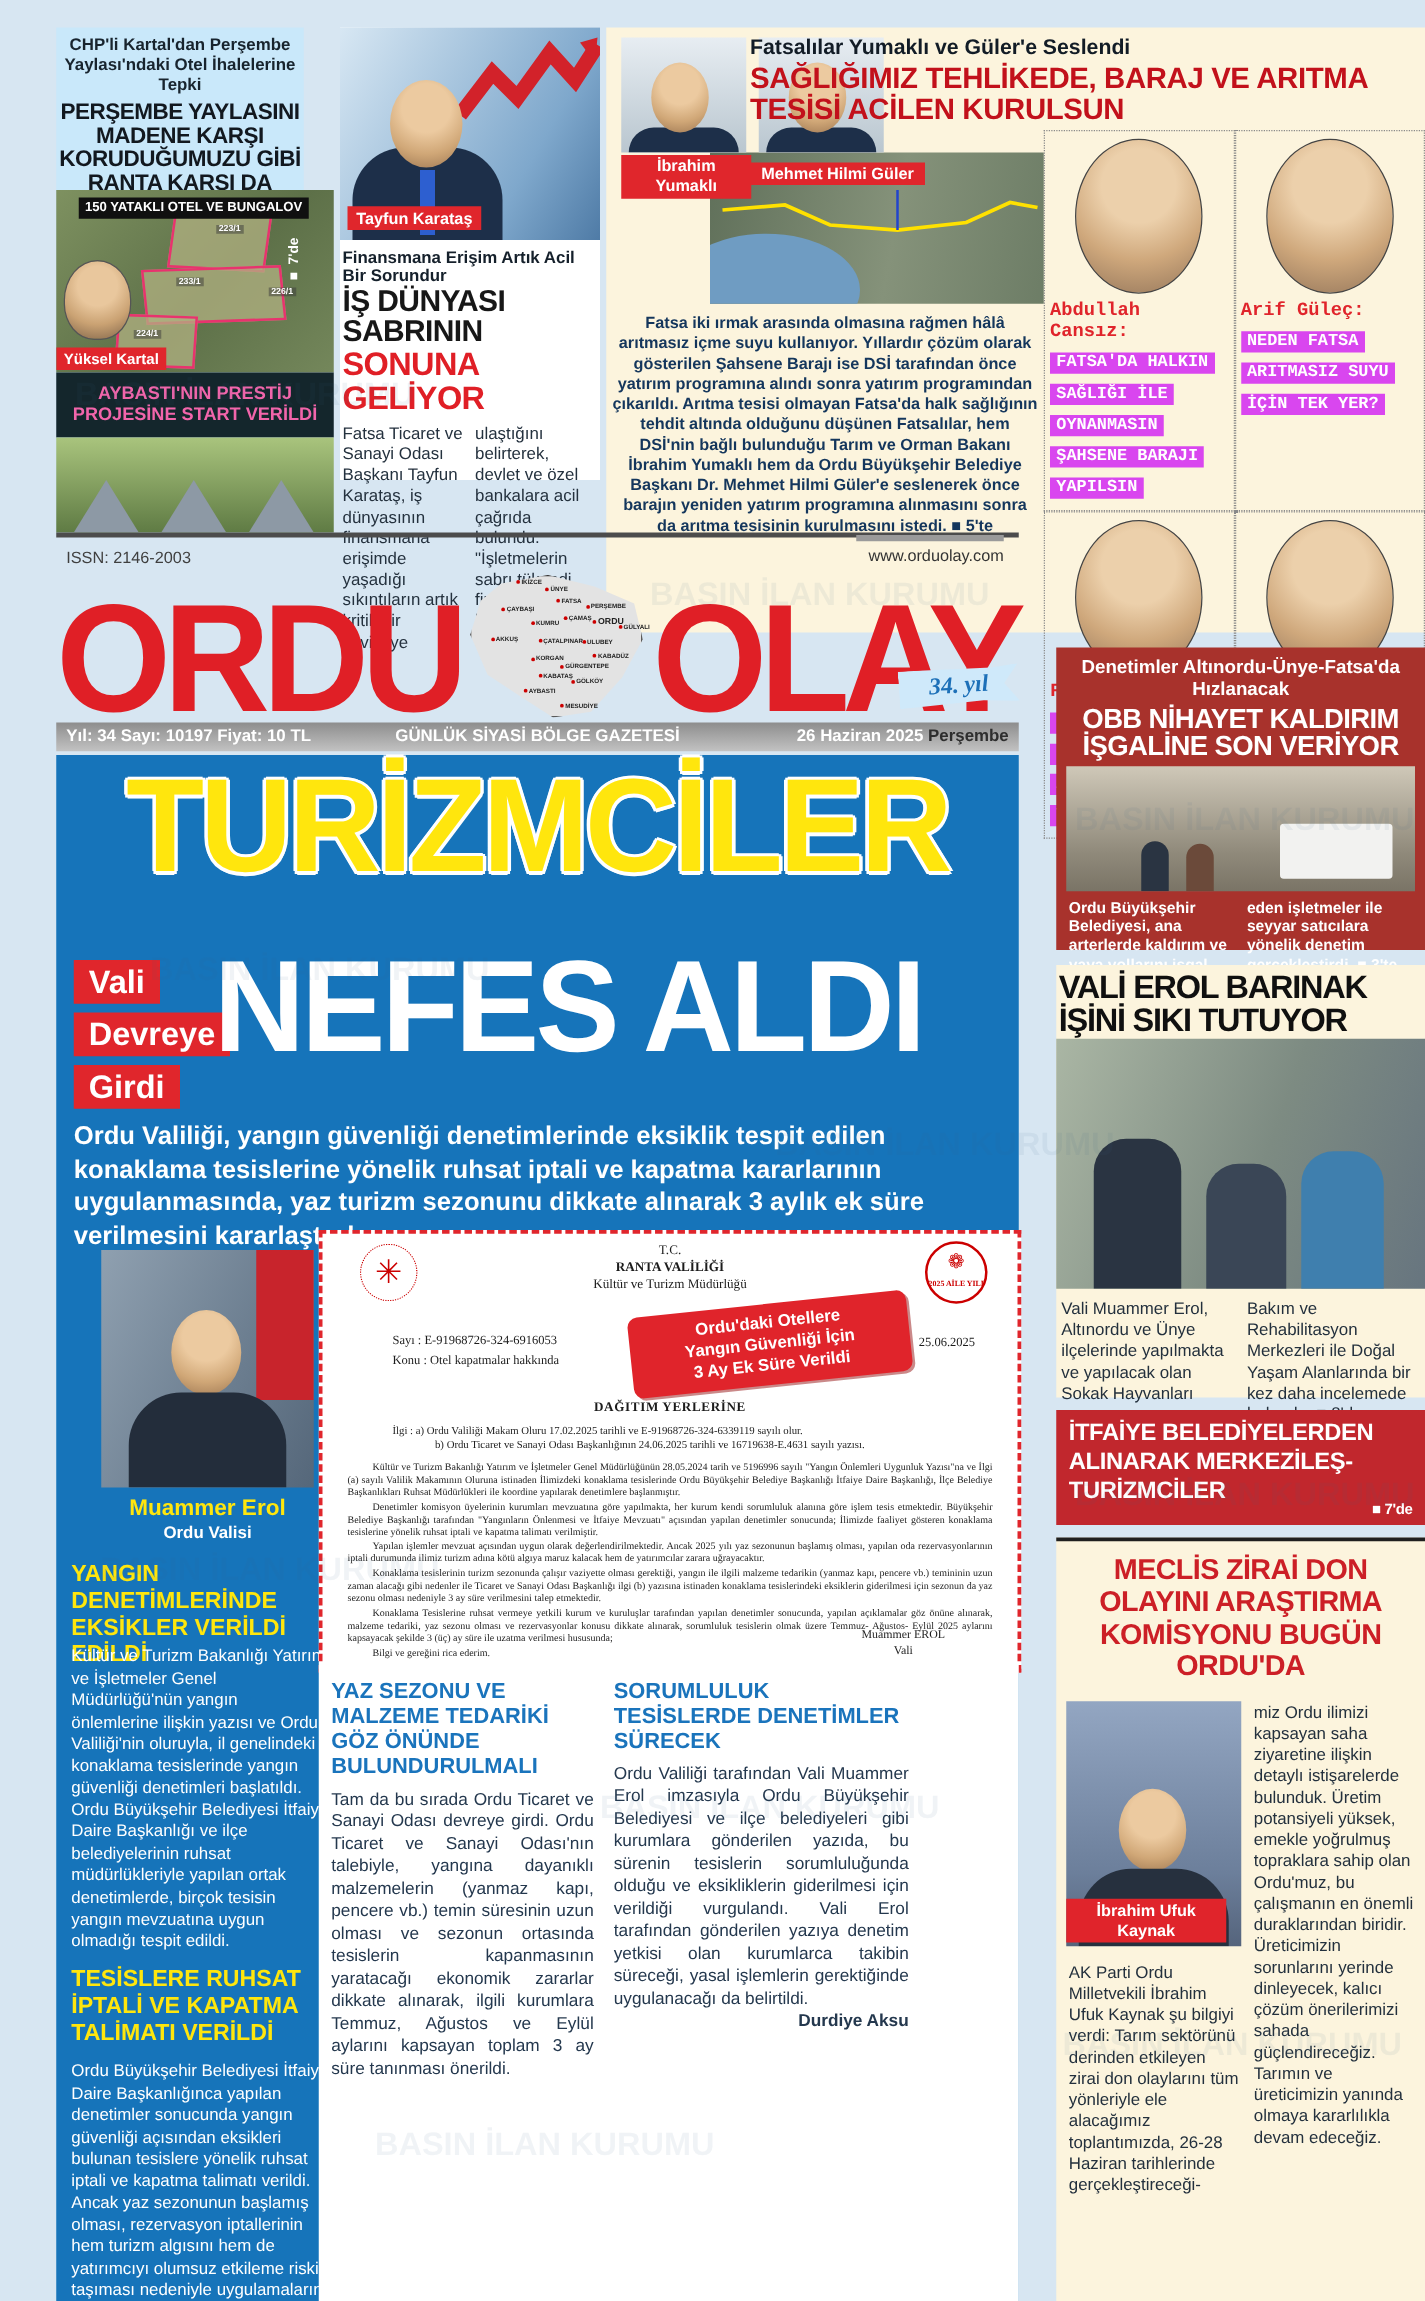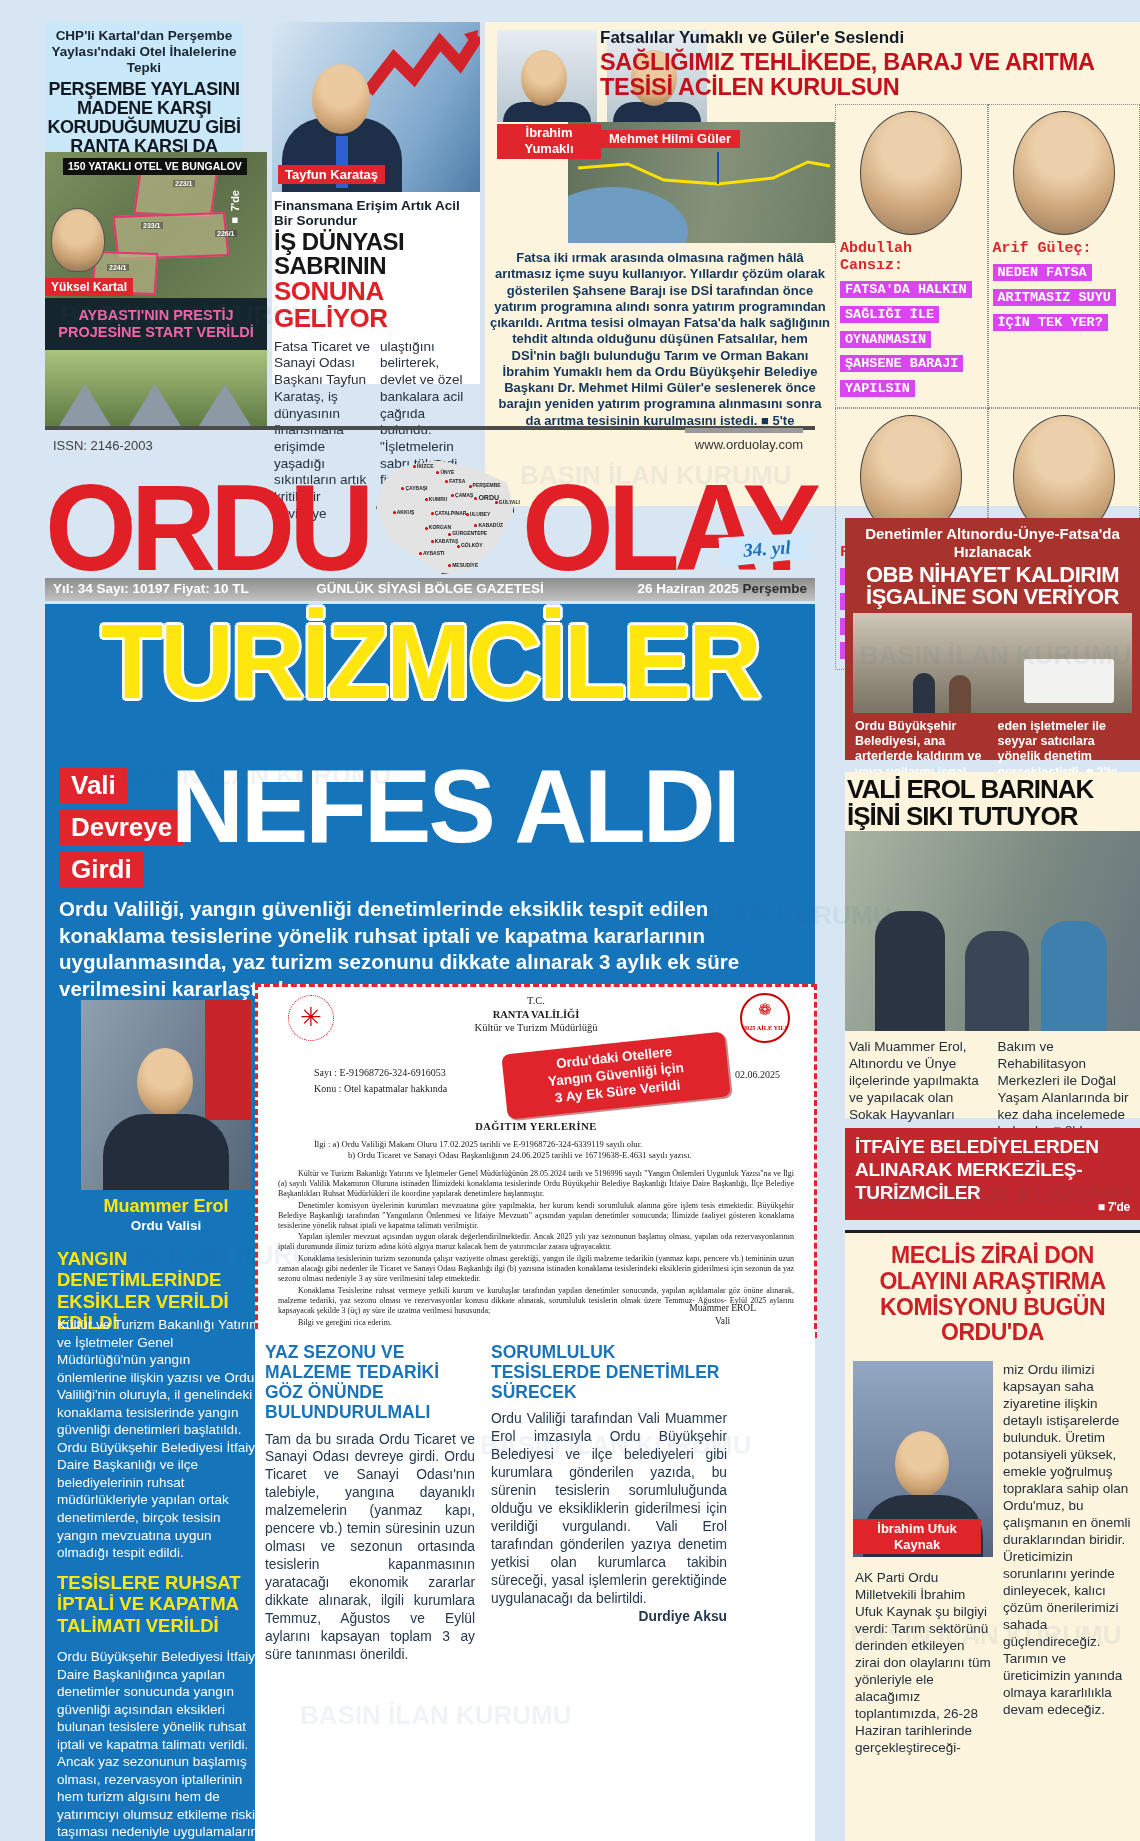--- a/index.html
+++ b/index.html
@@ -334,21 +334,21 @@
       <div>T.C.</div>
       <div style="font-weight:700;">RANTA VALİLİĞİ</div>
       <div>Kültür ve Turizm Müdürlüğü</div>
     </div>
     <div class="seal">
       <div class="si">❁</div>
       <div class="st">2025 AİLE YILI</div>
     </div>
     <div class="lrow" style="top:80px;">Sayı    : E-91968726-324-6916053</div>
     <div class="lrow" style="top:96px;">Konu  : Otel kapatmalar hakkında</div>
-    <div class="ldate">02.06.2025</div>
+    <div class="ldate">25.06.2025</div>
     <div class="stamp">
       <div>Ordu'daki Otellere</div>
       <div>Yangın Güvenliği İçin</div>
       <div>3 Ay Ek Süre Verildi</div>
     </div>
     <div class="dagitim">DAĞITIM YERLERİNE</div>
     <div class="ilgi">
       <div>İlgi     : a) Ordu Valiliği Makam Oluru 17.02.2025 tarihli ve E-91968726-324-6339119 sayılı olur.</div>
       <div style="padding-left:34px;">b) Ordu Ticaret ve Sanayi Odası Başkanlığının 24.06.2025 tarihli ve 16719638-E.4631 sayılı yazısı.</div>
     </div>

